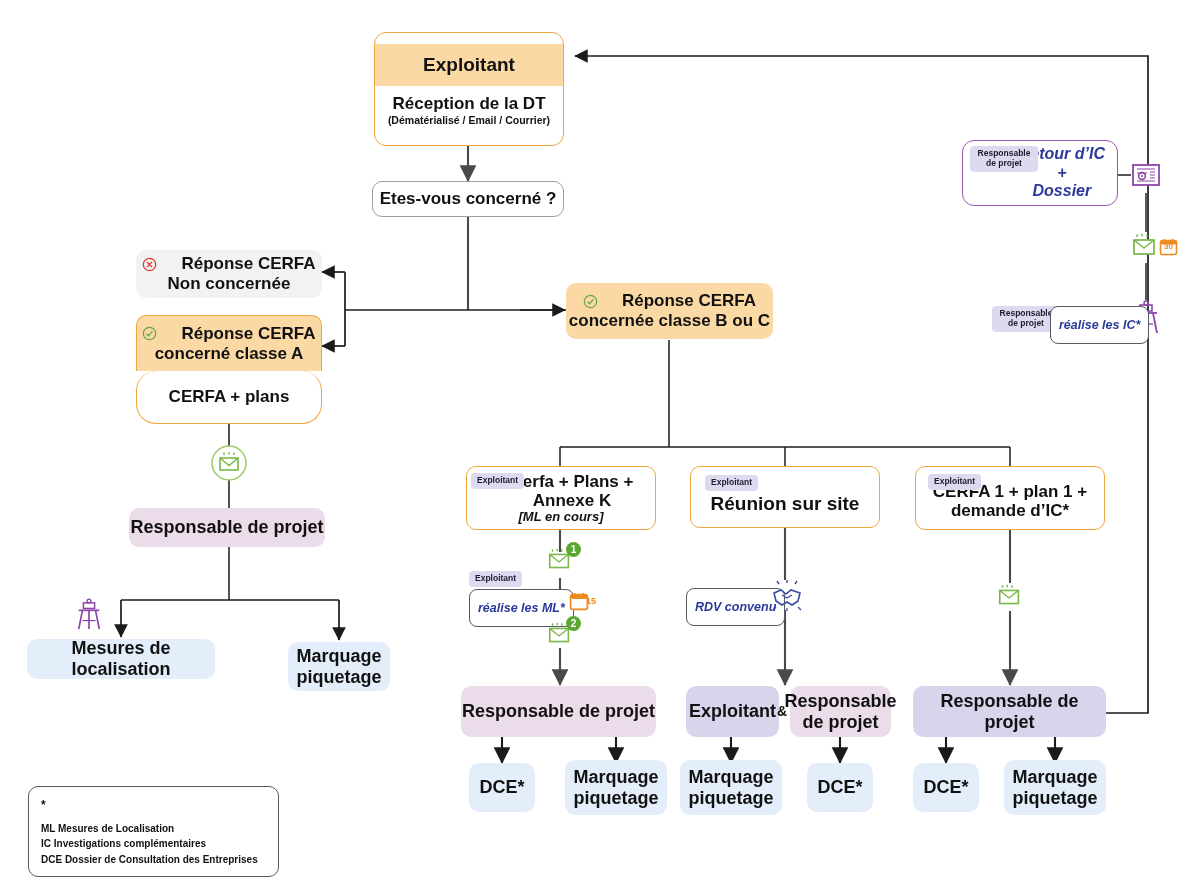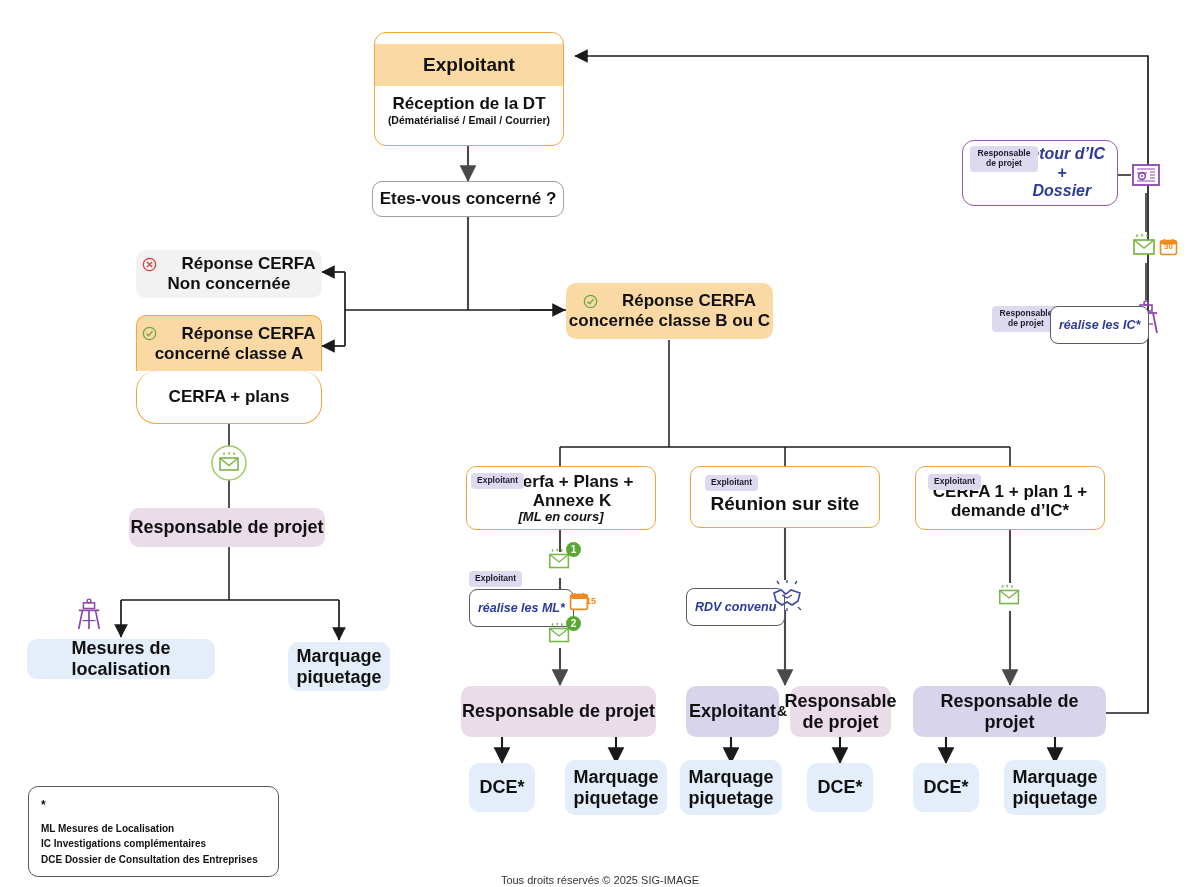--- a/index.html
+++ b/index.html
@@ -404,17 +404,14 @@
     <span class="l2">piquetage</span>
   </div>
 
   <div class="legend" style="left:28px;top:786px;width:225px;">
     <span class="star">*</span>
     <div>ML Mesures de Localisation</div>
     <div>IC Investigations complémentaires</div>
     <div>DCE Dossier de Consultation des Entreprises</div>
   </div>
 
-  <div class="foot" style="left:0;top:874px;">
-    <span>Tous droits réservés © 2025 SIG-IMAGE</span>
-  </div>
 
 </div>
 
 </body></html>

